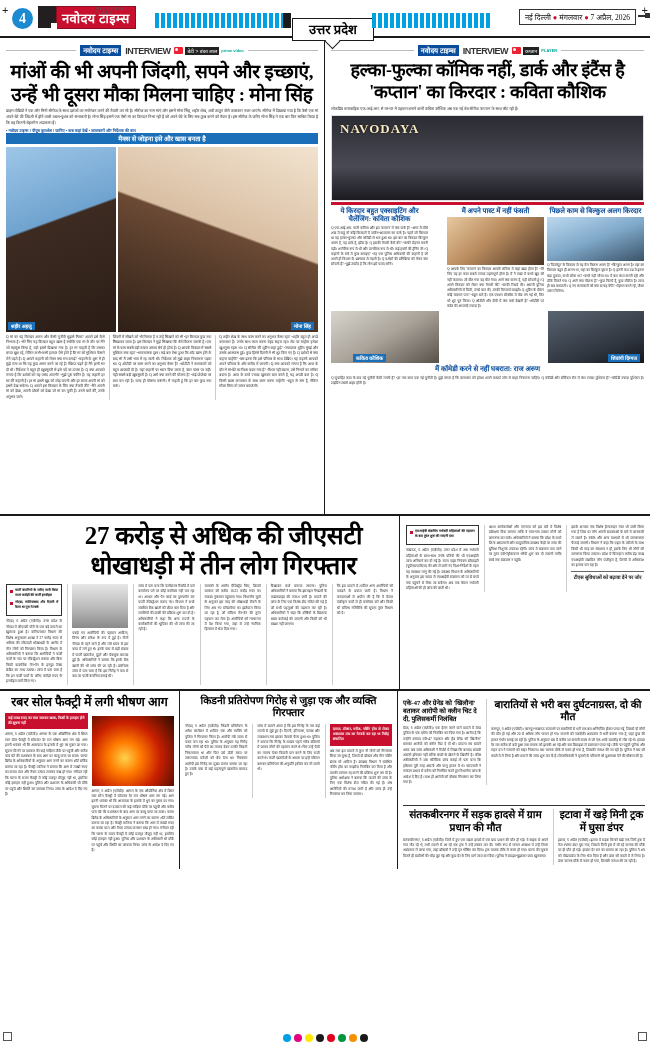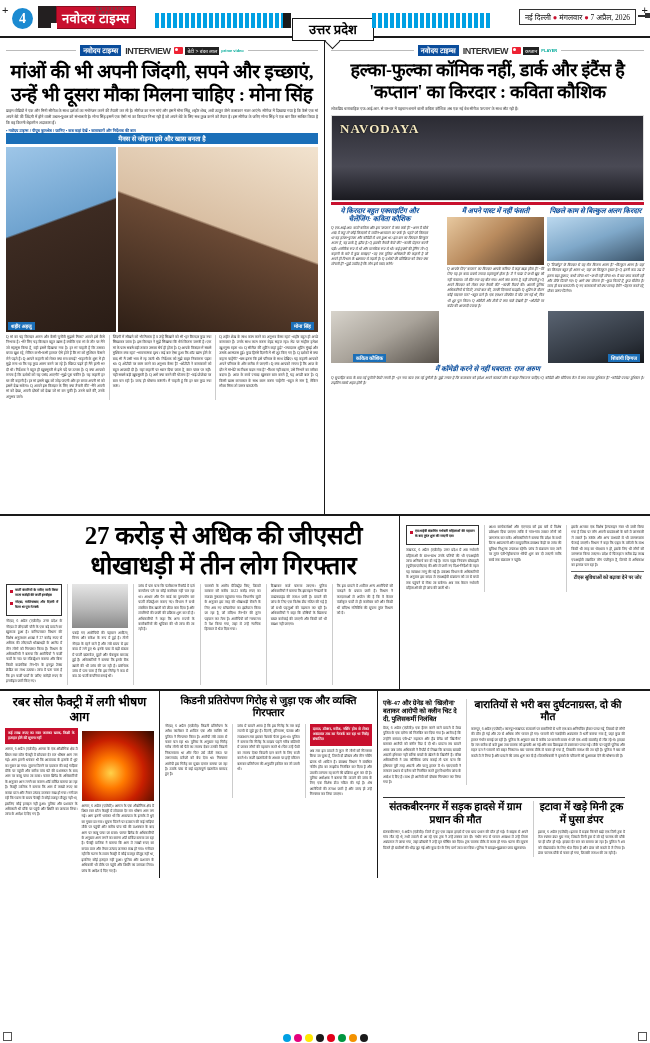--- a/index.html
+++ b/index.html
@@ -96,21 +96,21 @@
              font-family:"Liberation Serif",serif; }
   .bodycol + .bodycol { border-left:0.5px solid #ccc; padding-left:3px; }
 
   
   .kap-photo { position:relative; height:86px; margin-top:2px; overflow:hidden; border:0.5px solid #ddd;}
   .kap-title { position:absolute; left:8px; top:5px; color:#f5e9c0; font-size:13px;
      font-weight:bold; font-family:"Liberation Serif",serif; letter-spacing:1px;
      text-shadow:0 0 2px #000;}
   .redbar { height:3px; background:#c8102e; margin:1px 0; }
   .mini-grid { display:flex; gap:3px; margin-top:2px; }
-  .mini { flex:1;font-style:italic; }
+  .mini { flex:1; }
   .mini-head { font-family:"Liberation Serif",serif; font-weight:bold; font-size:7px;
      text-align:center; color:#0a4d9c; line-height:1.2; margin-bottom:2px;}
   .mini-body { font-size:3.5px; line-height:1.5; text-align:justify; color:#1a1a1a;
      font-family:"Liberation Serif",serif;}
 
   
   .midzone { display:flex; border-top:2px solid #1a1a1a; }
   .mid-left { width:400px; padding:5px 6px 4px 6px; border-right:1.5px solid #1a1a1a; }
   .mid-right { width:250px; padding:5px 6px 4px 6px; }
   .big-head {
@@ -123,21 +123,21 @@
      color:#1a1a1a; font-family:"Liberation Serif",serif; }
   .ncol + .ncol { border-left:0.5px solid #ccc; padding-left:4px; }
   .bullet-box { border:0.7px solid #333; padding:3px; margin-bottom:3px; }
   .bullet-line { display:flex; gap:2px; margin-bottom:2px; }
   .bsq { width:3px; height:3px; background:#c8102e; margin-top:1.5px; flex-shrink:0; }
   .bullet-txt { font-size:3.4px; line-height:1.5; font-weight:bold; color:#111;
      font-family:"Liberation Serif",serif; text-align:justify;}
 
   
   .botzone { display:flex; border-top:2px solid #1a1a1a; }
-  .bot-left { width:160px; padding:4px 5px; border-right:1.5px solid #1a1a1a;}
+  .bot-left { width:180px; padding:4px 5px; border-right:1.5px solid #1a1a1a;}
   .bot-mid { width:218px; padding:4px 5px; border-right:1.5px solid #1a1a1a;}
   .bot-right { width:252px; padding:4px 5px; }
   .sec-head { font-family:"Liberation Serif",serif; font-weight:bold; text-align:center;
      font-size:12.5px; line-height:1.2; color:#000; }
   .sec-head.sm { font-size:10.5px; }
   .sec-head.xs { font-size:6.5px; line-height:1.3; text-align:left; }
   .fire-img { height:70px; margin:3px 0; position:relative; overflow:hidden; }
   .redbox { background:#c8102e; color:#fff; font-size:3.6px; padding:3px;
      line-height:1.5; font-family:"Liberation Serif",serif; text-align:justify; font-weight:bold;}
   .bot2 { display:flex; gap:4px; margin-top:3px; }
@@ -490,21 +490,21 @@
         <div class="ncol">
           <div class="sec-head sm">बारातियों से भरी बस दुर्घटनाग्रस्त, दो की मौत</div>
           <div style="margin-top:3px;">कानपुर, 6 अप्रैल (एजेंसी)। कानपुर-लखनऊ राजमार्ग पर बारातियों से भरी एक बस अनियंत्रित होकर पलट गई, जिससे दो लोगों की मौत हो गई और 20 से अधिक लोग घायल हो गए। घायलों को नजदीकी अस्पताल में भर्ती कराया गया है, जहां कुछ की हालत गंभीर बताई जा रही है।
 
 पुलिस के अनुसार बस में करीब 50 बाराती सवार थे जो एक शादी समारोह से लौट रहे थे। हादसा देर रात करीब दो बजे हुआ जब चालक को झपकी आ गई और बस डिवाइडर से टकराकर पलट गई।
 
 मौके पर पहुंची पुलिस और राहत दल ने घायलों को बाहर निकाला। बस चालक मौके से फरार हो गया है, जिसकी तलाश की जा रही है। पुलिस ने बस को कब्जे में ले लिया है और मामले की जांच शुरू कर दी है। जिलाधिकारी ने मृतकों के परिजनों को मुआवजा देने की घोषणा की है।</div>
         </div>
       </div>
 
-      <div class="news-cols" style="margin-top:12px;border-top:1px solid #333;padding-top:3px;">
+      <div class="news-cols" style="margin-top:20px;border-top:1px solid #333;padding-top:3px;">
         <div class="ncol">
           <div class="sec-head sm">संतकबीरनगर में सड़क हादसे में ग्राम प्रधान की मौत</div>
           <div style="margin-top:3px;">संतकबीरनगर, 6 अप्रैल (एजेंसी)। जिले में हुए एक सड़क हादसे में एक ग्राम प्रधान की मौत हो गई। वे बाइक से अपने गांव लौट रहे थे, तभी सामने से आ रहे एक ट्रक ने उन्हें टक्कर मार दी।
 
 गंभीर रूप से घायल अवस्था में उन्हें जिला अस्पताल ले जाया गया, जहां डॉक्टरों ने उन्हें मृत घोषित कर दिया। ट्रक चालक मौके से फरार हो गया।
 
 घटना की सूचना मिलते ही ग्रामीणों की भीड़ जुट गई और कुछ देर के लिए मार्ग जाम कर दिया। पुलिस ने समझा-बुझाकर जाम खुलवाया।</div>
         </div>
         <div class="ncol" style="flex:0 0 92px;">
           <div class="sec-head sm">इटावा में खड़े मिनी ट्रक में घुसा डंपर</div>

